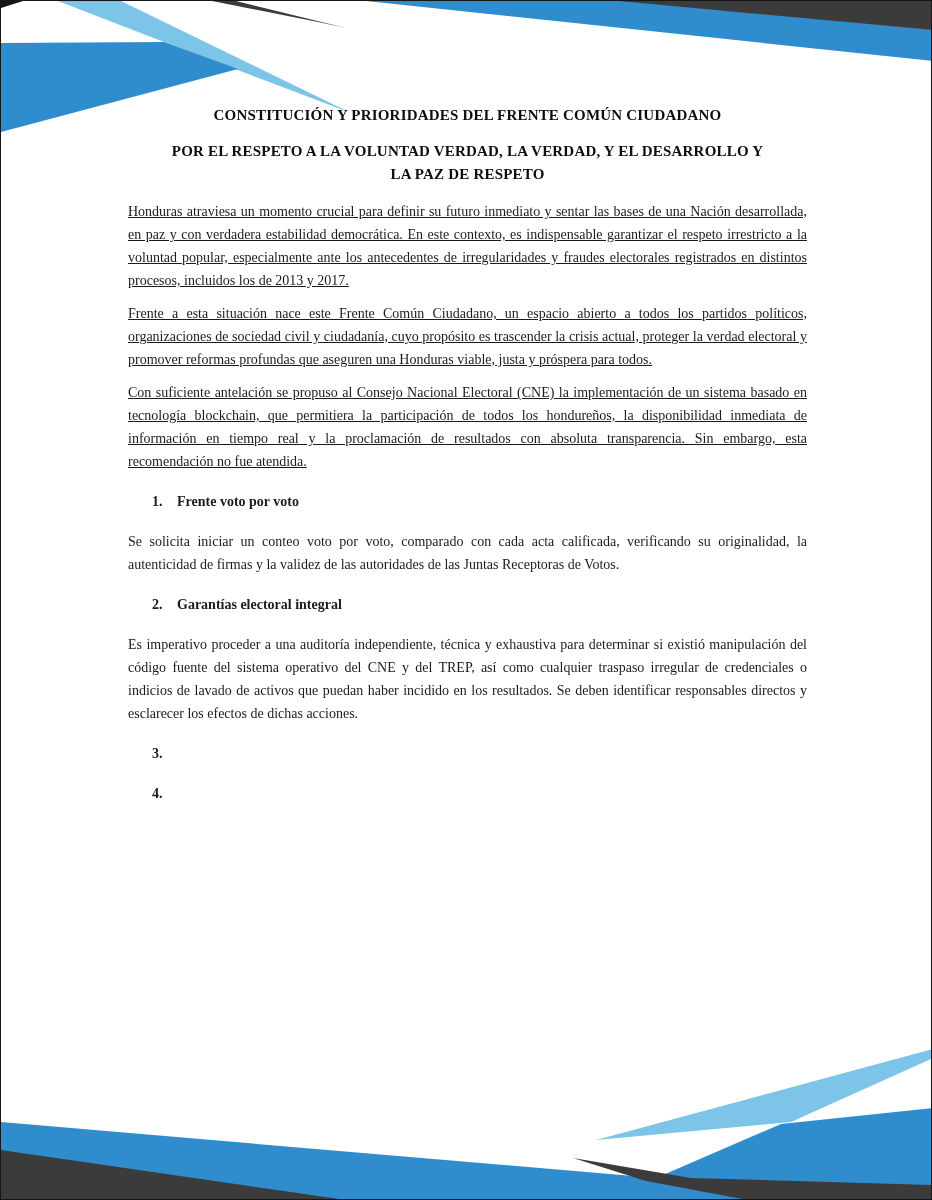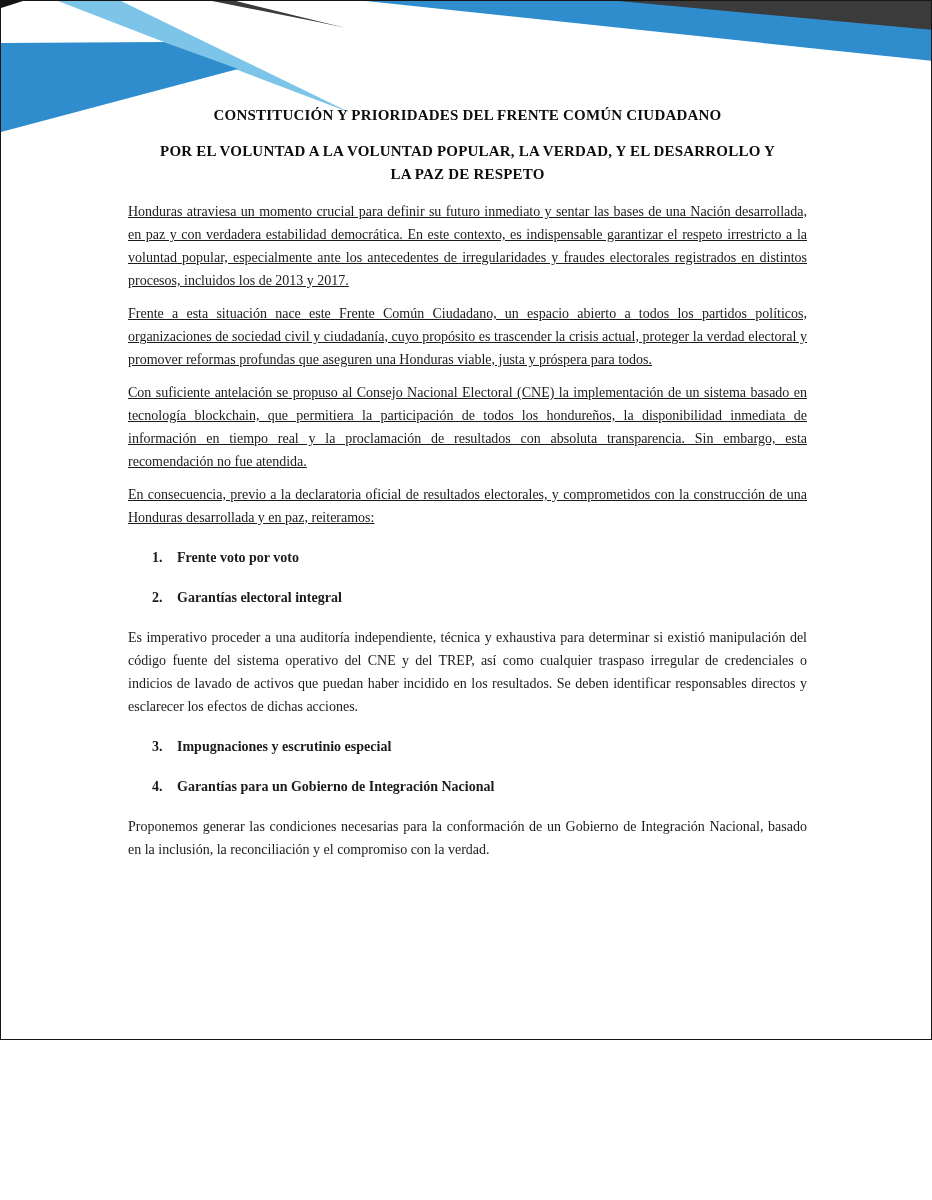--- a/index.html
+++ b/index.html
@@ -1,19 +1,19 @@
 <!DOCTYPE html>
 <html><head>
 <meta charset="utf-8">
 <style>
   html, body { margin: 0; padding: 0; background: #ffffff; }
   .page {
     position: relative;
     width: 932px;
-    height: 1040px;
+    height: 1200px;
     background: #ffffff;
     overflow: hidden;
     box-sizing: border-box;
     border: 1px solid #161616;
     font-family: "Liberation Serif", "DejaVu Serif", serif;
     color: #1b1b1b;
   }
   .decor {
     position: absolute;
     left: 0; top: 0;
@@ -92,53 +92,50 @@
     <polygon fill="#3B3B3B" points="0,1149 352,1200 0,1200"></polygon>
     <polygon fill="#7CC4E8" points="595,1139 932,1048 932,1057 790,1121"></polygon>
     <polygon fill="#3B3B3B" points="572,1157 690,1177 932,1184 932,1200 752,1200 645,1180"></polygon>
   </svg>
 
   <div class="content">
 
     <div class="doc-title">CONSTITUCIÓN Y PRIORIDADES DEL FRENTE COMÚN CIUDADANO</div>
 
     <div class="doc-subtitle">
-      <div>POR EL VOLUNTAD A LA VOLUNTAD POPULAR, LA VERDAD, Y EL DESARROLLO Y</div>
+      <div>POR EL RESPETO A LA VOLUNTAD VERDAD, LA VERDAD, Y EL DESARROLLO Y</div>
       <div>LA PAZ DE RESPETO</div>
     </div>
 
     <p class="para">Honduras atraviesa un momento crucial para definir su futuro inmediato y sentar las bases de una Nación desarrollada, en paz y con verdadera estabilidad democrática. En este contexto, es indispensable garantizar el respeto irrestricto a la voluntad popular, especialmente ante los antecedentes de irregularidades y fraudes electorales registrados en distintos procesos, incluidos los de 2013 y 2017.</p>
     <p class="para">Frente a esta situación nace este Frente Común Ciudadano, un espacio abierto a todos los partidos políticos, organizaciones de sociedad civil y ciudadanía, cuyo propósito es trascender la crisis actual, proteger la verdad electoral y promover reformas profundas que aseguren una Honduras viable, justa y próspera para todos.</p>
     <p class="para">Con suficiente antelación se propuso al Consejo Nacional Electoral (CNE) la implementación de un sistema basado en tecnología blockchain, que permitiera la participación de todos los hondureños, la disponibilidad inmediata de información en tiempo real y la proclamación de resultados con absoluta transparencia. Sin embargo, esta recomendación no fue atendida.</p>
-    <p class="para">En consecuencia, previo a la declaratoria oficial de resultados electorales, y comprometidos con la construcción de una Honduras desarrollada y en paz, reiteramos:</p>
 
     <div>
       <div class="section-heading">
         <span class="num">1.</span>
         <span>Frente voto por voto</span>
       </div>
+      <p class="section-body">Se solicita iniciar un conteo voto por voto, comparado con cada acta calificada, verificando su originalidad, la autenticidad de firmas y la validez de las autoridades de las Juntas Receptoras de Votos.</p>
     </div>
 
     <div>
       <div class="section-heading">
         <span class="num">2.</span>
         <span>Garantías electoral integral</span>
       </div>
       <p class="section-body">Es imperativo proceder a una auditoría independiente, técnica y exhaustiva para determinar si existió manipulación del código fuente del sistema operativo del CNE y del TREP, así como cualquier traspaso irregular de credenciales o indicios de lavado de activos que puedan haber incidido en los resultados. Se deben identificar responsables directos y esclarecer los efectos de dichas acciones.</p>
     </div>
 
     <div>
       <div class="section-heading">
         <span class="num">3.</span>
-        <span>Impugnaciones y escrutinio especial</span>
       </div>
     </div>
 
     <div>
       <div class="section-heading">
         <span class="num">4.</span>
-        <span>Garantías para un Gobierno de Integración Nacional</span>
       </div>
-      <p class="section-body">Proponemos generar las condiciones necesarias para la conformación de un Gobierno de Integración Nacional, basado en la inclusión, la reconciliación y el compromiso con la verdad.</p>
     </div>
 
   </div>
 </div>
 
 </body></html>

